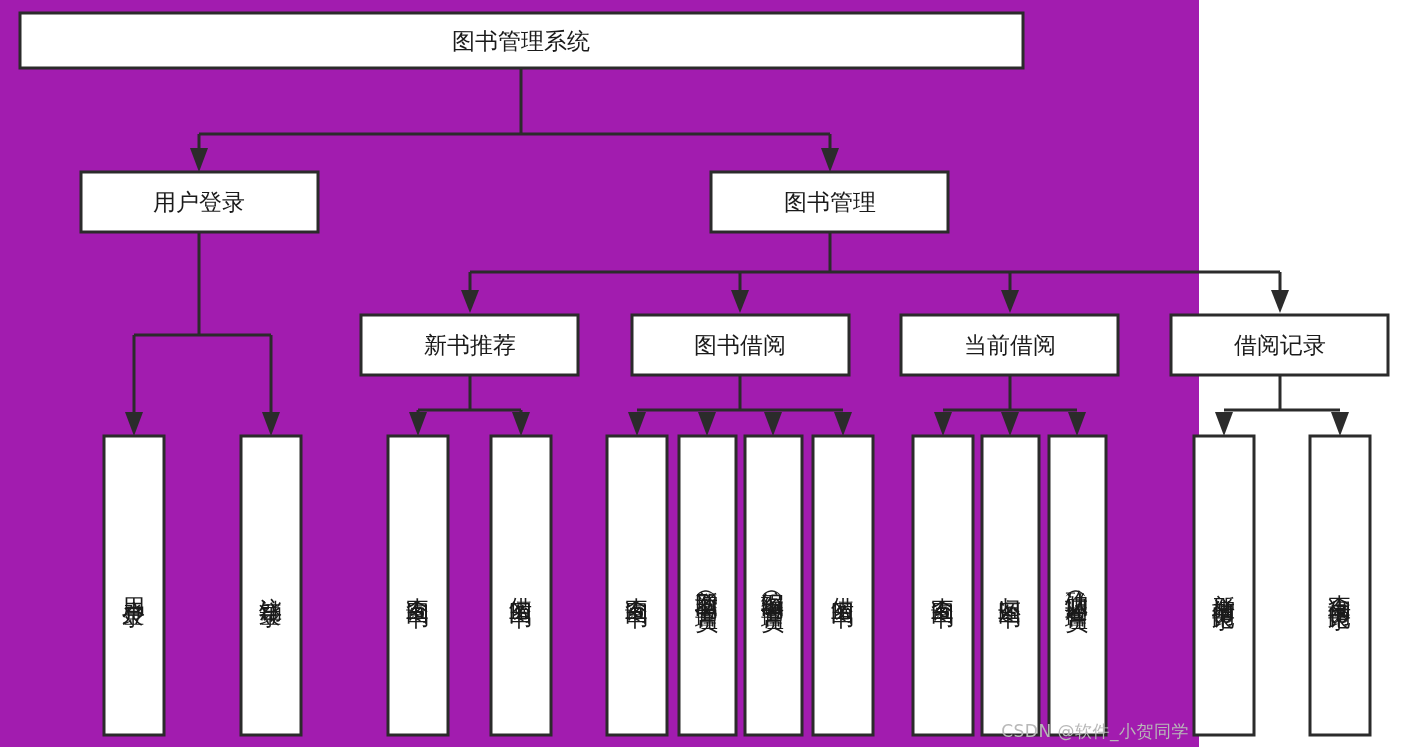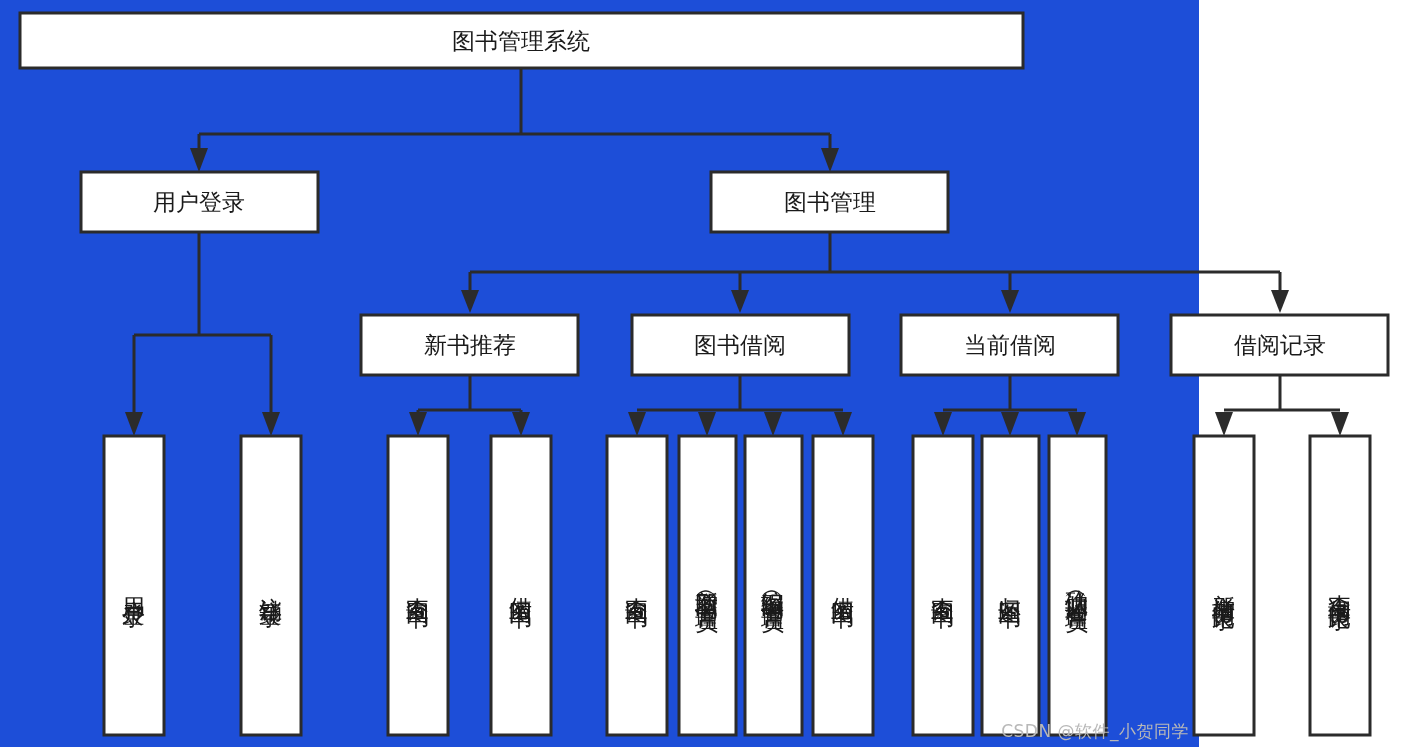--- a/index.html
+++ b/index.html
@@ -11,21 +11,21 @@
     width: 1405px;
     height: 747px;
     font-family: "DejaVu Sans", "Liberation Sans", sans-serif;
     overflow: hidden;
     position: relative;
   }
   #diagram-root {
     position: relative;
     width: 1199px;
     height: 747px;
-    background: #1d4ed8;
+    background: #a21caf;
   }
   svg#flow {
     position: absolute;
     top: 0;
     left: 0;
     width: 1405px;
     height: 747px;
     display: block;
   }
   .node-rect {

